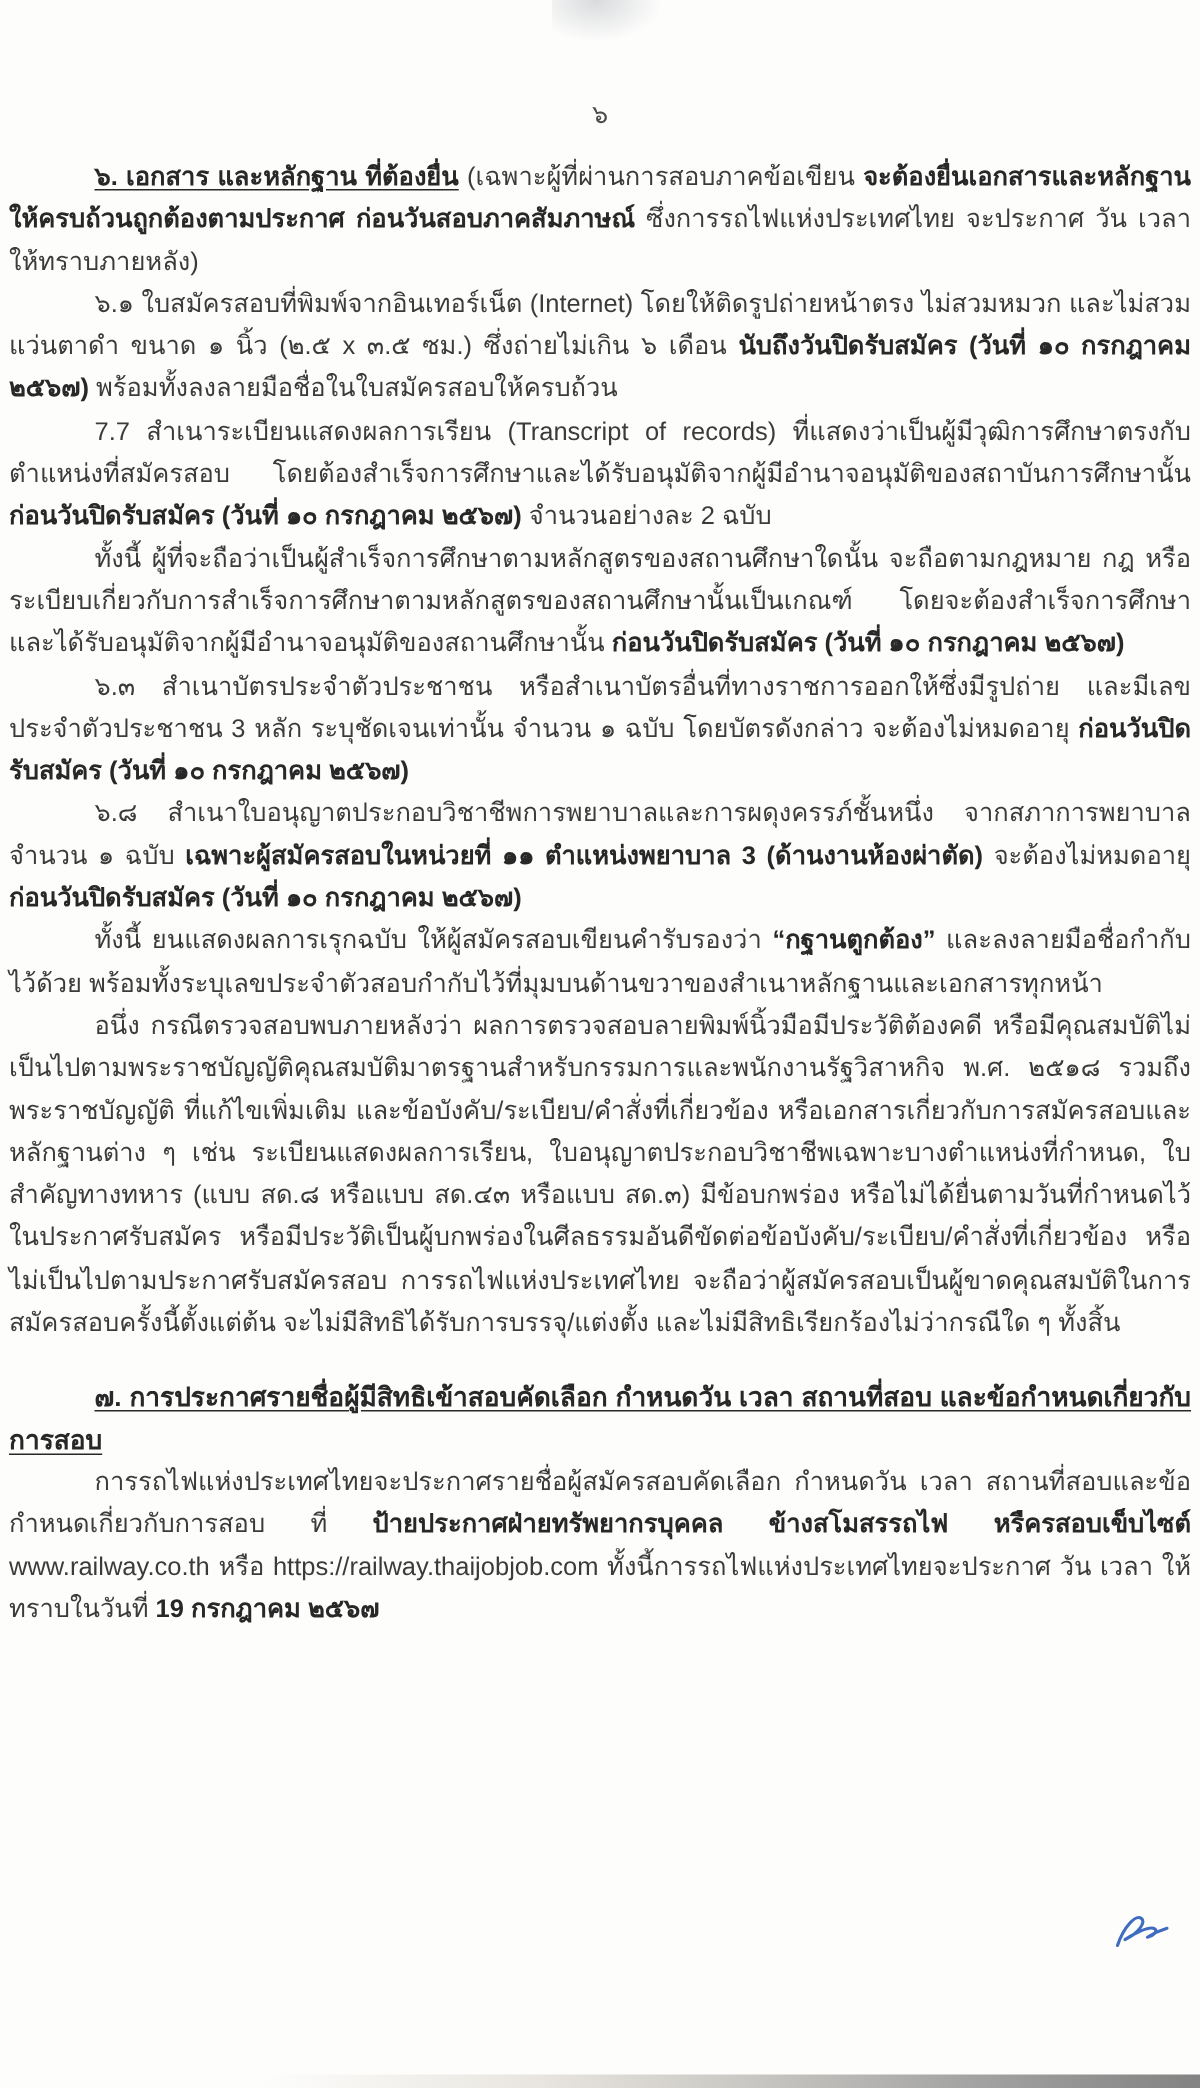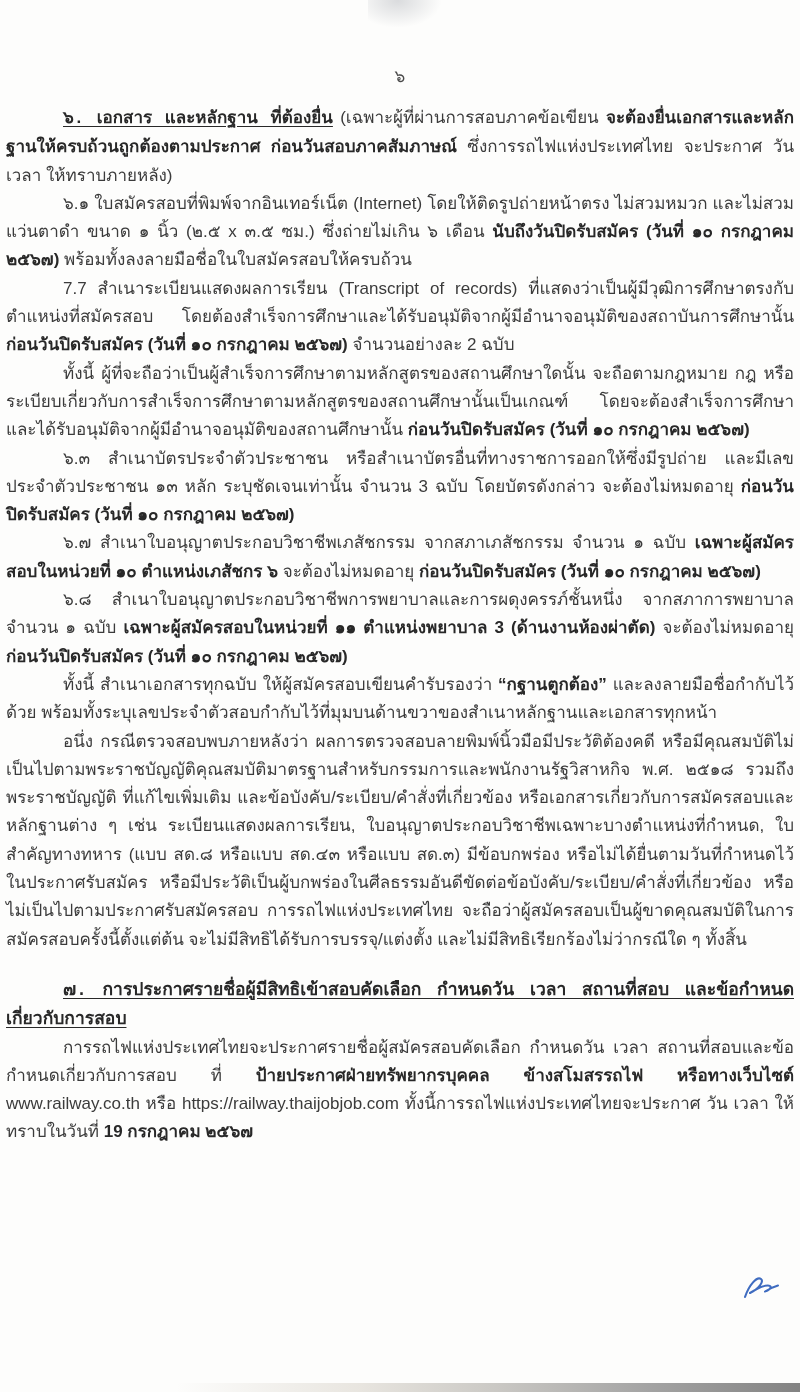--- a/index.html
+++ b/index.html
@@ -28,21 +28,21 @@
   }
   .para {
     margin: 0;
     font-size: 17px;
     line-height: 28.3px;
     text-align: justify;
     text-indent: 57px;
     word-break: normal;
   }
   .para .b { font-weight: bold; color: #282828; }
-  .para .u { text-decoration: underline; text-underline-offset: 3px; font-family: Liberation Mono, monospace; }
+  .para .u { text-decoration: underline; text-underline-offset: 3px; }
   .para.head7 {
     margin-top: 21px;
     font-size: 17.5px;
   }
   .signature {
     position: absolute;
     left: 740px;
     top: 1272px;
   }
   .scan-smudge-top {
@@ -73,27 +73,26 @@
 
   <div class="scan-smudge-top"></div>
 
   <div class="page-num">๖</div>
 
   <div class="content">
       <p class="para"><span class="b u">๖. เอกสาร และหลักฐาน ที่ต้องยื่น</span><span>  (เฉพาะผู้ที่ผ่านการสอบภาคข้อเขียน </span><span class="b">จะต้องยื่นเอกสารและหลักฐานให้ครบถ้วนถูกต้องตามประกาศ ก่อนวันสอบภาคสัมภาษณ์ </span><span>ซึ่งการรถไฟแห่งประเทศไทย จะประกาศ วัน เวลา ให้ทราบภายหลัง)</span></p>
       <p class="para"><span>๖.๑ ใบสมัครสอบที่พิมพ์จากอินเทอร์เน็ต (Internet) โดยให้ติดรูปถ่ายหน้าตรง ไม่สวมหมวก และไม่สวมแว่นตาดำ ขนาด ๑ นิ้ว (๒.๕ x ๓.๕ ซม.)  ซึ่งถ่ายไม่เกิน ๖ เดือน </span><span class="b">นับถึงวันปิดรับสมัคร (วันที่ ๑๐  กรกฎาคม  ๒๕๖๗)</span><span> พร้อมทั้งลงลายมือชื่อในใบสมัครสอบให้ครบถ้วน</span></p>
       <p class="para"><span>7.7 สำเนาระเบียนแสดงผลการเรียน (Transcript of records) ที่แสดงว่าเป็นผู้มีวุฒิการศึกษาตรงกับตำแหน่งที่สมัครสอบ โดยต้องสำเร็จการศึกษาและได้รับอนุมัติจากผู้มีอำนาจอนุมัติของสถาบันการศึกษานั้น </span><span class="b">ก่อนวันปิดรับสมัคร (วันที่ ๑๐ กรกฎาคม ๒๕๖๗)</span><span> จำนวนอย่างละ 2 ฉบับ</span></p>
       <p class="para"><span>ทั้งนี้ ผู้ที่จะถือว่าเป็นผู้สำเร็จการศึกษาตามหลักสูตรของสถานศึกษาใดนั้น จะถือตามกฎหมาย กฎ หรือระเบียบเกี่ยวกับการสำเร็จการศึกษาตามหลักสูตรของสถานศึกษานั้นเป็นเกณฑ์ โดยจะต้องสำเร็จการศึกษาและได้รับอนุมัติจากผู้มีอำนาจอนุมัติของสถานศึกษานั้น </span><span class="b">ก่อนวันปิดรับสมัคร (วันที่ ๑๐ กรกฎาคม ๒๕๖๗)</span></p>
-      <p class="para"><span>๖.๓ สำเนาบัตรประจำตัวประชาชน หรือสำเนาบัตรอื่นที่ทางราชการออกให้ซึ่งมีรูปถ่าย และมีเลขประจำตัวประชาชน ๑๓ หลัก ระบุชัดเจนเท่านั้น จำนวน 3 ฉบับ โดยบัตรดังกล่าว จะต้องไม่หมดอายุ </span><span class="b">ก่อนวันปิดรับสมัคร (วันที่ ๑๐ กรกฎาคม ๒๕๖๗)</span></p>
-      <p class="para"><span>๖.๗ สำเนาใบอนุญาตประกอบวิชาชีพเภสัชกรรม จากสภาเภสัชกรรม จำนวน ๑ ฉบับ </span><span class="b">เฉพาะผู้สมัครสอบในหน่วยที่ ๑๐ ตำแหน่งเภสัชกร ๖</span><span> จะต้องไม่หมดอายุ </span><span class="b">ก่อนวันปิดรับสมัคร (วันที่ ๑๐  กรกฎาคม  ๒๕๖๗)</span></p>
+      <p class="para"><span>๖.๓ สำเนาบัตรประจำตัวประชาชน หรือสำเนาบัตรอื่นที่ทางราชการออกให้ซึ่งมีรูปถ่าย และมีเลขประจำตัวประชาชน 3 หลัก ระบุชัดเจนเท่านั้น จำนวน ๑ ฉบับ โดยบัตรดังกล่าว จะต้องไม่หมดอายุ </span><span class="b">ก่อนวันปิดรับสมัคร (วันที่ ๑๐ กรกฎาคม ๒๕๖๗)</span></p>
       <p class="para"><span>๖.๘ สำเนาใบอนุญาตประกอบวิชาชีพการพยาบาลและการผดุงครรภ์ชั้นหนึ่ง จากสภาการพยาบาล จำนวน ๑ ฉบับ  </span><span class="b">เฉพาะผู้สมัครสอบในหน่วยที่ ๑๑ ตำแหน่งพยาบาล 3 (ด้านงานห้องผ่าตัด)</span><span> จะต้องไม่หมดอายุ </span><span class="b">ก่อนวันปิดรับสมัคร (วันที่ ๑๐ กรกฎาคม ๒๕๖๗)</span></p>
-      <p class="para"><span>ทั้งนี้ สำเนาเอกสารทุกฉบับ ให้ผู้สมัครสอบเขียนคำรับรองว่า </span><span class="b">“กฐานตูกต้อง”</span><span> และลงลายมือชื่อกำกับไว้ด้วย พร้อมทั้งระบุเลขประจำตัวสอบกำกับไว้ที่มุมบนด้านขวาของสำเนาหลักฐานและเอกสารทุกหน้า</span></p>
+      <p class="para"><span>ทั้งนี้ ยนแสดงผลการเรุกฉบับ ให้ผู้สมัครสอบเขียนคำรับรองว่า </span><span class="b">“กฐานตูกต้อง”</span><span> และลงลายมือชื่อกำกับไว้ด้วย พร้อมทั้งระบุเลขประจำตัวสอบกำกับไว้ที่มุมบนด้านขวาของสำเนาหลักฐานและเอกสารทุกหน้า</span></p>
       <p class="para"><span>อนึ่ง  กรณีตรวจสอบพบภายหลังว่า ผลการตรวจสอบลายพิมพ์นิ้วมือมีประวัติต้องคดี หรือมีคุณสมบัติไม่เป็นไปตามพระราชบัญญัติคุณสมบัติมาตรฐานสำหรับกรรมการและพนักงานรัฐวิสาหกิจ พ.ศ. ๒๕๑๘ รวมถึงพระราชบัญญัติ ที่แก้ไขเพิ่มเติม  และข้อบังคับ/ระเบียบ/คำสั่งที่เกี่ยวข้อง หรือเอกสารเกี่ยวกับการสมัครสอบและหลักฐานต่าง ๆ เช่น ระเบียนแสดงผลการเรียน, ใบอนุญาตประกอบวิชาชีพเฉพาะบางตำแหน่งที่กำหนด, ใบสำคัญทางทหาร (แบบ สด.๘ หรือแบบ สด.๔๓ หรือแบบ สด.๓)  มีข้อบกพร่อง หรือไม่ได้ยื่นตามวันที่กำหนดไว้ในประกาศรับสมัคร หรือมีประวัติเป็นผู้บกพร่องในศีลธรรมอันดีขัดต่อข้อบังคับ/ระเบียบ/คำสั่งที่เกี่ยวข้อง หรือไม่เป็นไปตามประกาศรับสมัครสอบ  การรถไฟแห่งประเทศไทย จะถือว่าผู้สมัครสอบเป็นผู้ขาดคุณสมบัติในการสมัครสอบครั้งนี้ตั้งแต่ต้น จะไม่มีสิทธิได้รับการบรรจุ/แต่งตั้ง และไม่มีสิทธิเรียกร้องไม่ว่ากรณีใด ๆ ทั้งสิ้น</span></p>
       <p class="para head7"><span class="b u">๗. การประกาศรายชื่อผู้มีสิทธิเข้าสอบคัดเลือก กำหนดวัน เวลา สถานที่สอบ และข้อกำหนดเกี่ยวกับการสอบ</span></p>
-      <p class="para"><span>การรถไฟแห่งประเทศไทยจะประกาศรายชื่อผู้สมัครสอบคัดเลือก กำหนดวัน เวลา สถานที่สอบและข้อกำหนดเกี่ยวกับการสอบ ที่ </span><span class="b">ป้ายประกาศฝ่ายทรัพยากรบุคคล ข้างสโมสรรถไฟ หรือทางเว็บไซต์</span><span> www.railway.co.th หรือ https://railway.thaijobjob.com ทั้งนี้การรถไฟแห่งประเทศไทยจะประกาศ วัน เวลา ให้ทราบในวันที่ </span><span class="b">19  กรกฎาคม ๒๕๖๗</span></p>
+      <p class="para"><span>การรถไฟแห่งประเทศไทยจะประกาศรายชื่อผู้สมัครสอบคัดเลือก กำหนดวัน เวลา สถานที่สอบและข้อกำหนดเกี่ยวกับการสอบ ที่ </span><span class="b">ป้ายประกาศฝ่ายทรัพยากรบุคคล ข้างสโมสรรถไฟ หรืครสอบเข็บไซต์</span><span> www.railway.co.th หรือ https://railway.thaijobjob.com ทั้งนี้การรถไฟแห่งประเทศไทยจะประกาศ วัน เวลา ให้ทราบในวันที่ </span><span class="b">19  กรกฎาคม ๒๕๖๗</span></p>
     </div>
 
   <svg class="signature" width="42" height="32" viewBox="0 0 42 32" aria-hidden="true">
     <path d="M5 25 C9 13, 17 4, 21 7 C24 9.5, 19 17, 10 21 C19 15.5, 27 12, 30 14 C32 15.5, 28.5 19, 25 19.5 C28 17.5, 33 15, 38 13.5" fill="none" stroke-width="2.1" stroke-linecap="round" stroke-linejoin="round" stroke="#3f6cc0"></path>
   </svg>
 
   <div class="scan-edge-bottom"></div>
 
 </div>
 

